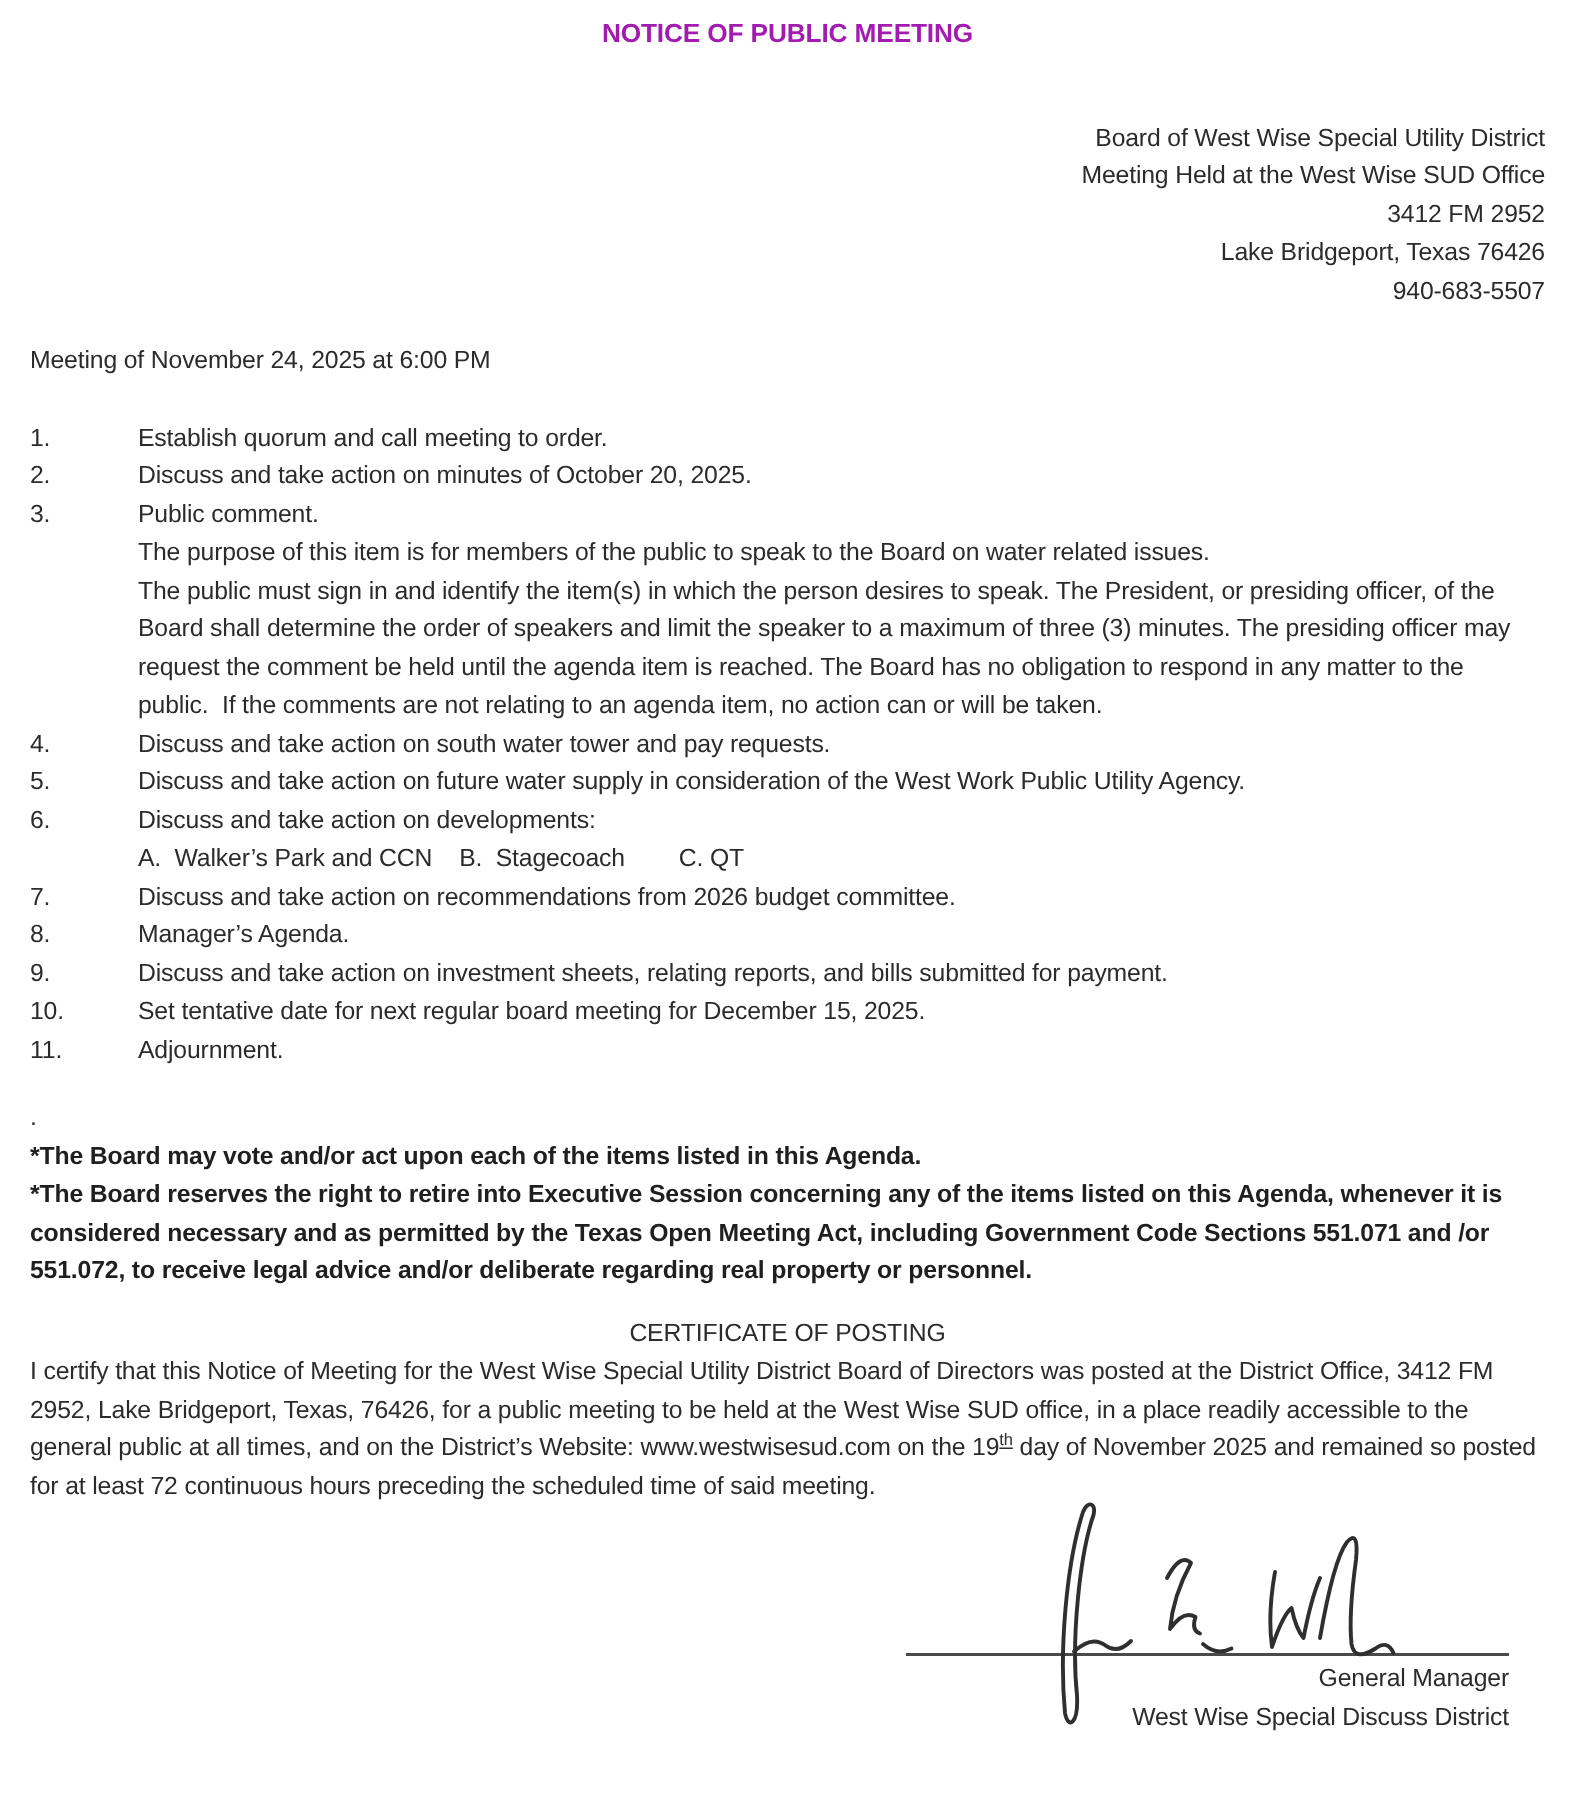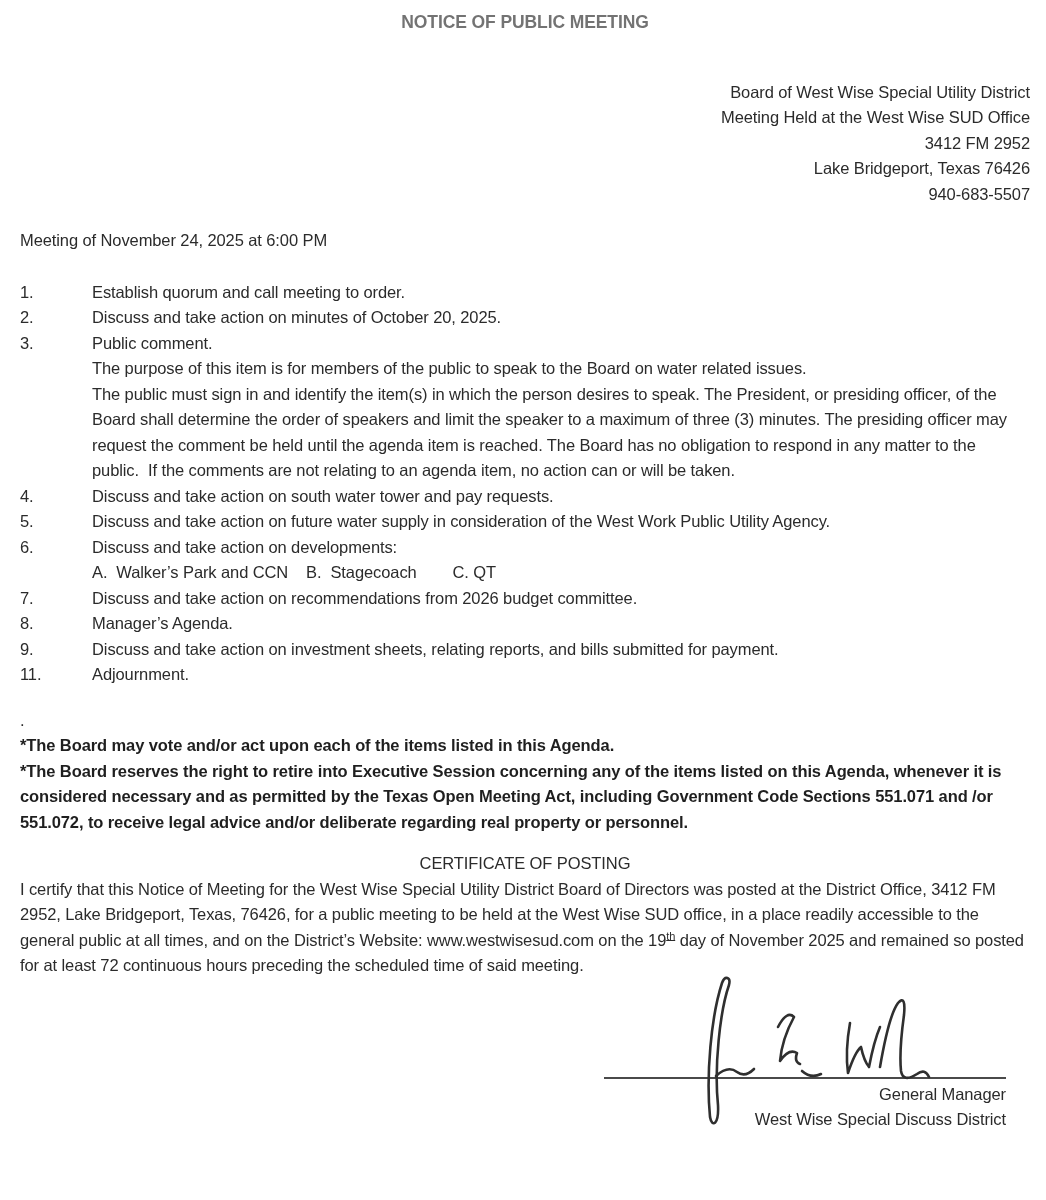--- a/index.html
+++ b/index.html
@@ -15,21 +15,21 @@
     line-height: 25.5px;
     letter-spacing: -0.1px;
     color: #2b2b2b;
     overflow: hidden;
   }
   .doc-title {
     margin: 2px 0 0 0;
     text-align: center;
     font-size: 17.5px;
     font-weight: bold;
-    color: #737373;
+    color: #a21caf;
   }
   .header-block {
     margin-top: 44px;
     text-align: right;
   }
   .meeting-line {
     margin-top: 21px;
     text-align: left;
   }
   .agenda { margin-top: 26px; }
@@ -144,20 +144,27 @@
     </div>
 
     <div class="agenda-row">
       <div class="agenda-num">9.</div>
       <div class="agenda-body">
         <div>Discuss and take action on investment sheets, relating reports, and bills submitted for payment.</div>
 
       </div>
     </div>
 
+    <div class="agenda-row">
+      <div class="agenda-num">10.</div>
+      <div class="agenda-body">
+        <div>Set tentative date for next regular board meeting for December 15, 2025.</div>
+
+      </div>
+    </div>
 
     <div class="agenda-row">
       <div class="agenda-num">11.</div>
       <div class="agenda-body">
         <div>Adjournment.</div>
 
       </div>
     </div>
   </div>
 

